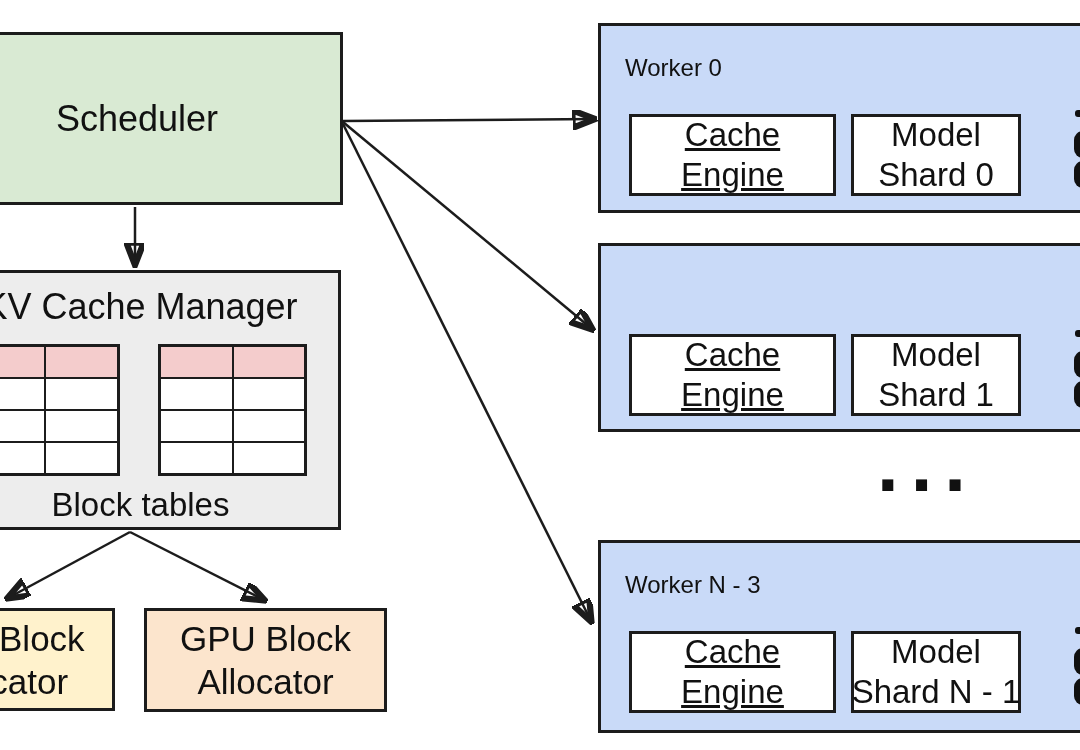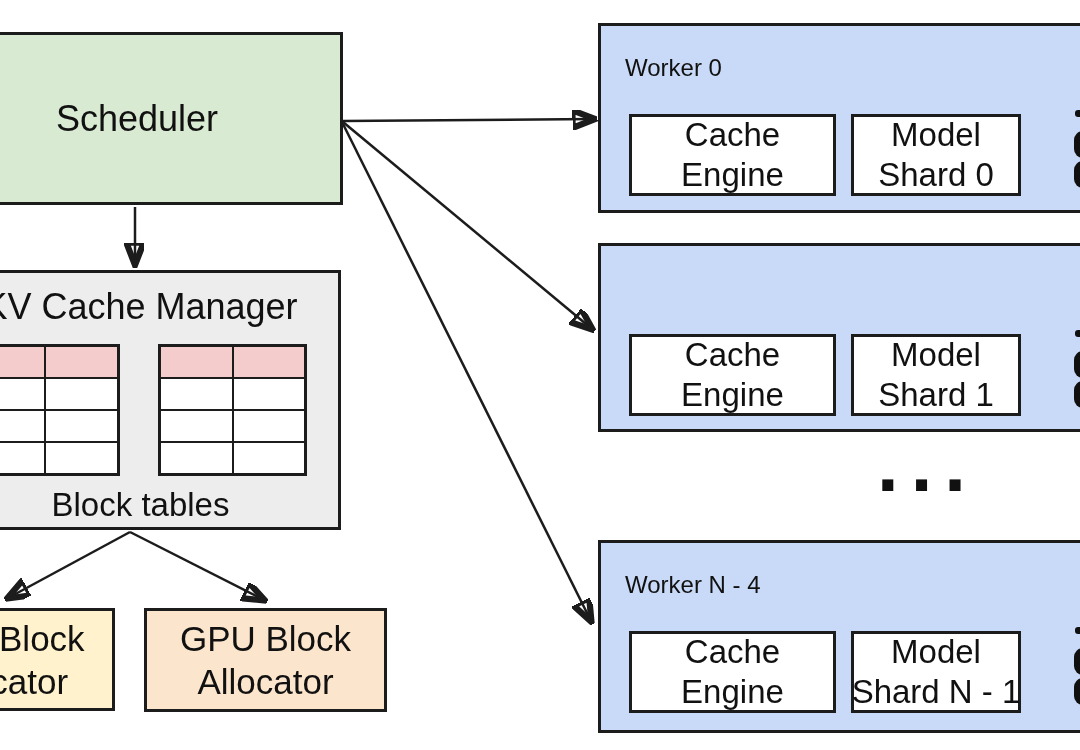--- a/index.html
+++ b/index.html
@@ -28,21 +28,21 @@
   #gpu-allocator{left:144px;top:608px;width:243px;height:104px;background:var(--gpu-allocator-bg,#fce5cd);}
   .alloc-label{font-size:35px;line-height:43px;}
 
   
   .worker{position:absolute;left:598px;width:520px;background:var(--worker-bg,#c9daf8);}
   #worker-0{top:23px;height:190px;}
   #worker-1{top:243px;height:189px;}
   #worker-n{top:540px;height:193px;}
   .worker-title{position:absolute;left:24px;top:22px;font-size:24px;line-height:40px;white-space:nowrap;}
   .inner-box{position:absolute;top:88px;height:82px;background:#fff;border:3px solid #1c1c1c;box-sizing:border-box;font-size:33px;line-height:40px;white-space:nowrap;}
-  .inner-box.cache{left:28px;width:207px;}
+  .inner-box.cache{left:28px;width:207px;text-decoration:underline;}
   .inner-box.shard{left:250px;width:170px;}
 
   
   .frag{position:absolute;background:#101010;}
   .frag.bar{left:474px;top:84px;width:12px;height:7px;border-radius:3px 0 0 3px;}
   .frag.b1{left:473px;top:105px;width:13px;height:27px;border-radius:9px 0 0 9px;}
   .frag.b2{left:473px;top:135px;width:13px;height:27px;border-radius:9px 0 0 9px;}
 
   
   #ellipsis{position:absolute;left:877px;top:429px;font-size:78px;font-weight:900;letter-spacing:12px;line-height:70px;height:72px;color:#111;}
@@ -144,21 +144,21 @@
       </div>
     </div>
     <div class="frag bar"></div>
     <div class="frag b1"></div>
     <div class="frag b2"></div>
   </div>
 
   <div id="ellipsis">...</div>
 
   <div id="worker-n" class="worker box">
-    <div class="worker-title">Worker N - 4</div>
+    <div class="worker-title">Worker N - 3</div>
     <div class="inner-box cache center-flex">
       <div>
         <span style="display:block">Cache</span>
         <span style="display:block">Engine</span>
       </div>
     </div>
     <div class="inner-box shard center-flex">
       <div>
         <span style="display:block">Model</span>
         <span style="display:block">Shard N - 1</span>

